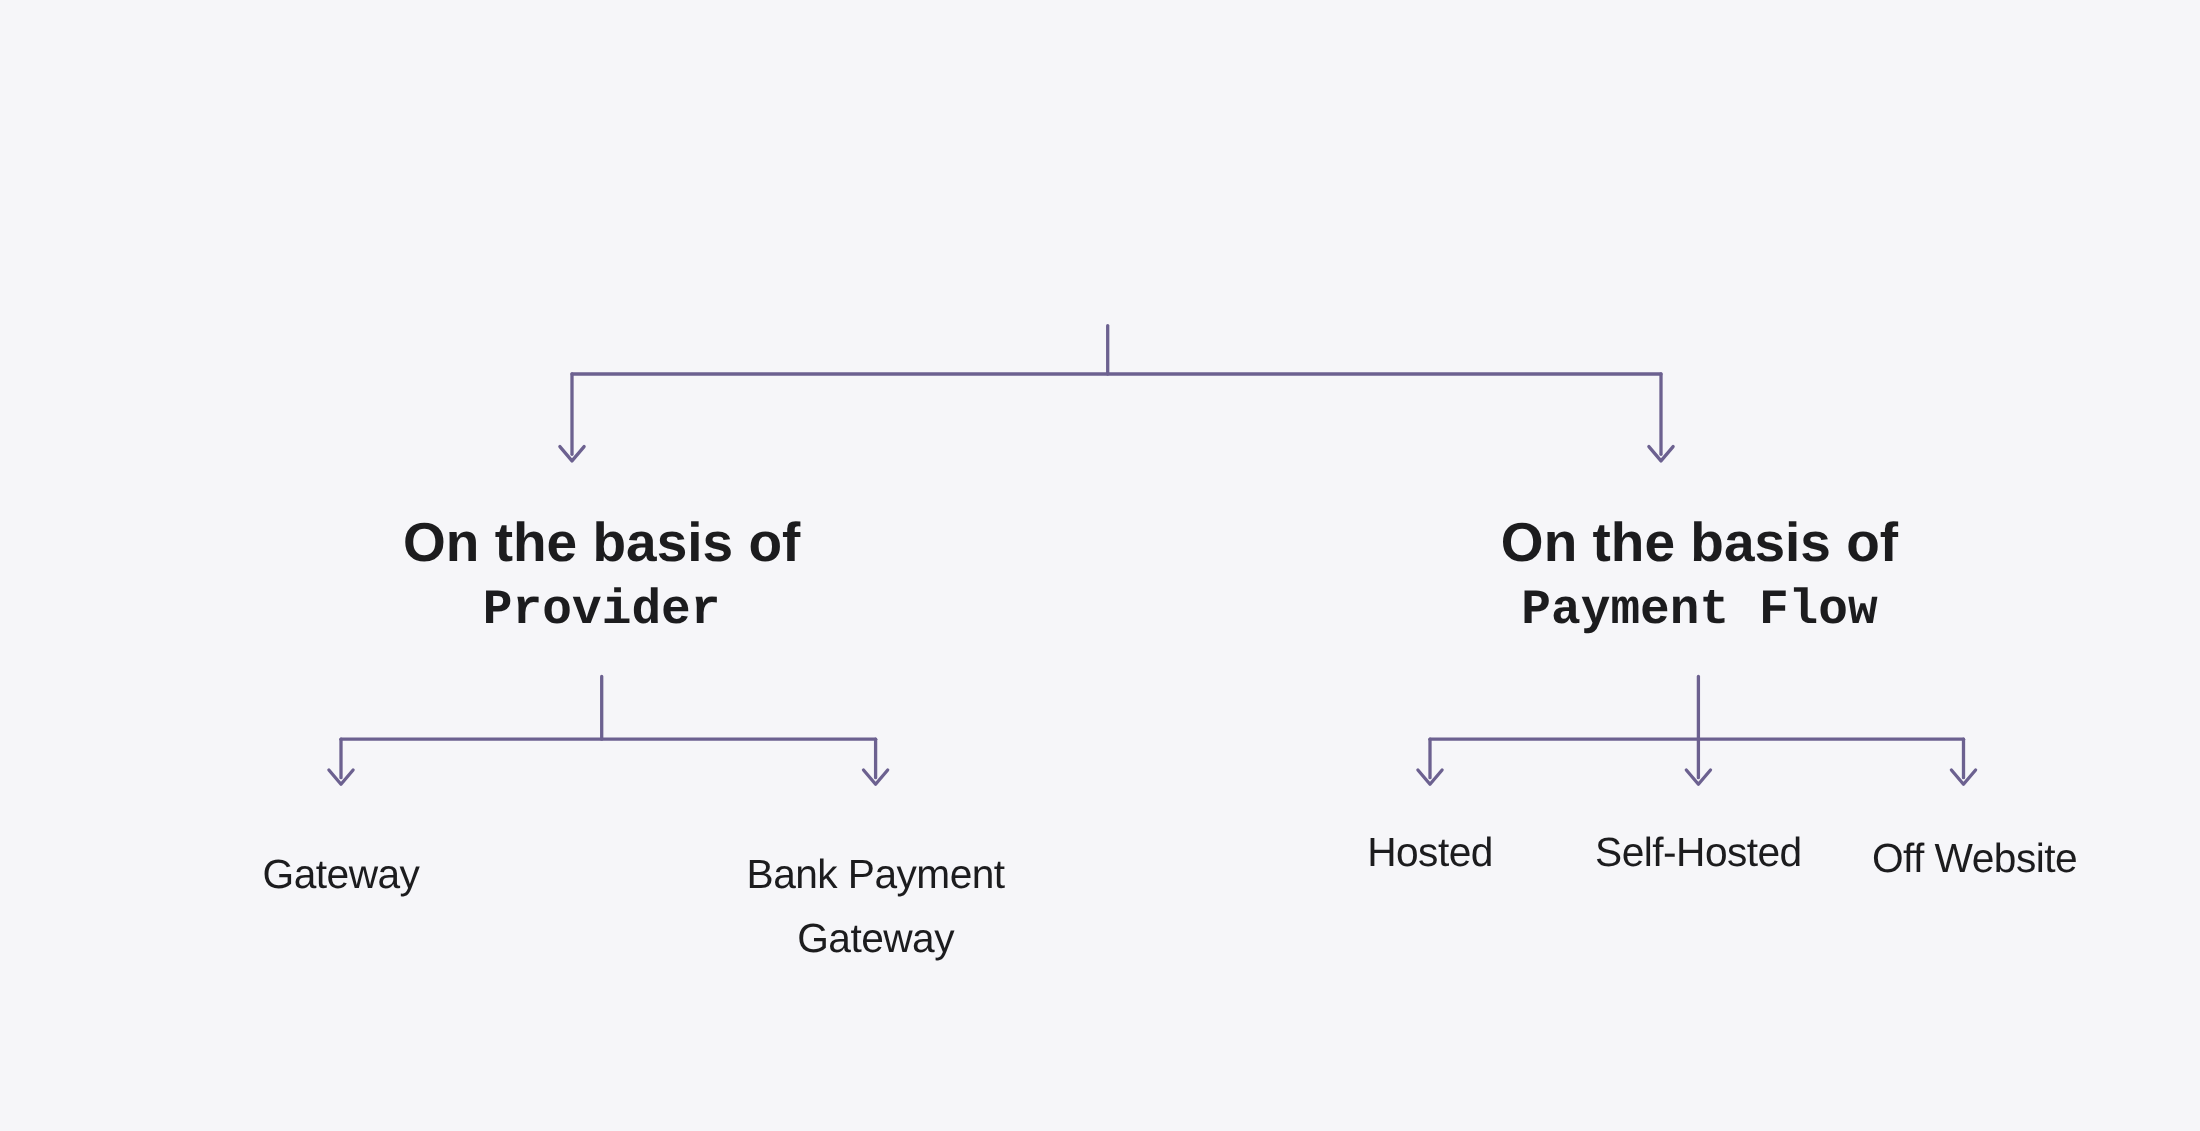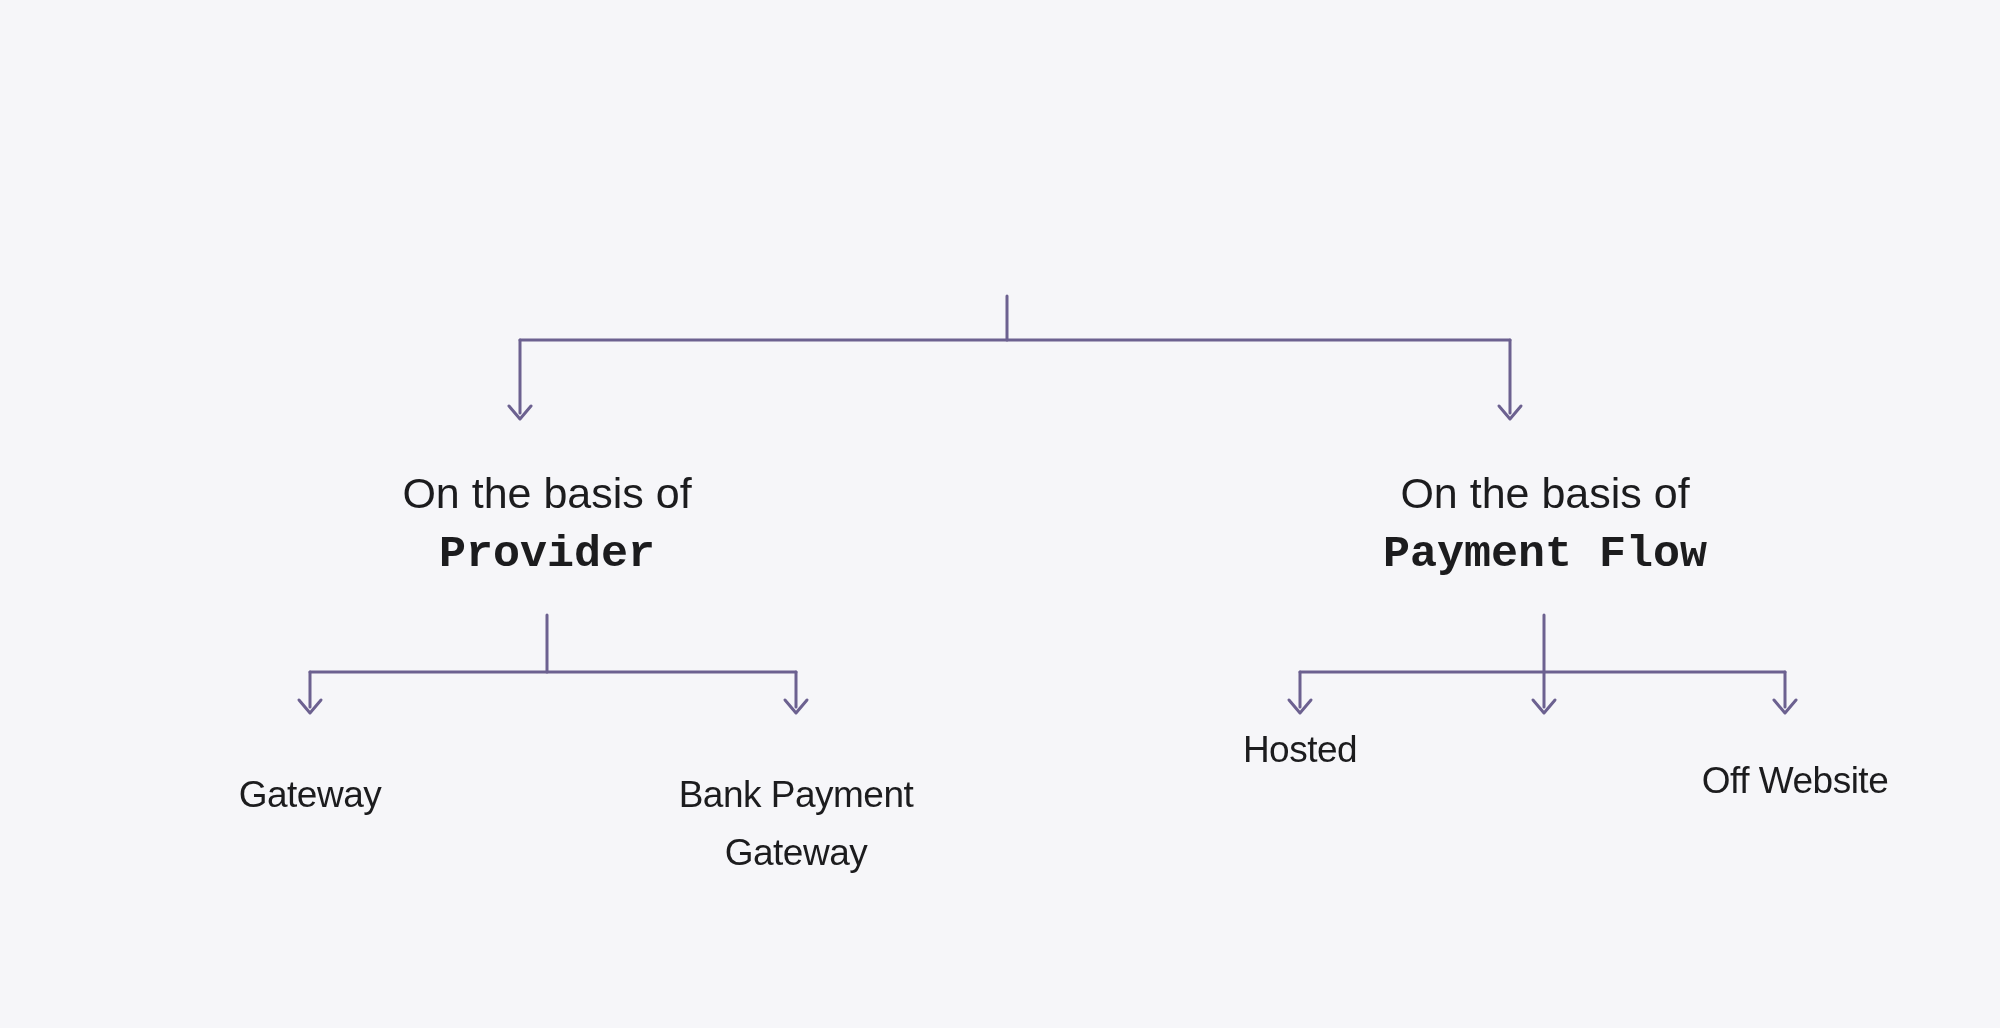--- a/index.html
+++ b/index.html
@@ -25,33 +25,33 @@
     display:flex;align-items:center;justify-content:center;
   }
   .title-box .title-text{
     color:var(--c-title-text);
     font-size:63px;font-weight:700;letter-spacing:0.5px;white-space:nowrap;
   }
 
   .branch-label{
     position:absolute;width:420px;text-align:center;color:var(--c-text);
   }
-  .branch-label .prefix{font-size:43px;font-weight:400;line-height:62px;}
+  .branch-label .prefix{font-size:50px;font-weight:700;line-height:62px;}
   .branch-label .name{font-size:45px;font-weight:700;line-height:62px;font-family:Liberation Mono, monospace;}
   .branch-label-left{left:337px;top:462px;}
   .branch-label-right{left:1335px;top:462px;}
 
   .leaf{
     position:absolute;text-align:center;color:var(--c-text);
     font-size:37px;font-weight:400;line-height:58px;letter-spacing:-0.5px;
   }
   .leaf .line{white-space:nowrap;}
   .leaf-third-party{left:110px;top:766px;width:400px;}
   .leaf-bank{left:596px;top:766px;width:400px;}
-  .leaf-hosted{left:1150px;top:728px;width:300px;line-height:44px;}
+  .leaf-hosted{left:1150px;top:753px;width:300px;line-height:44px;}
   .leaf-self-hosted{left:1394px;top:753px;width:300px;line-height:44px;}
   .leaf-off-website{left:1645px;top:733px;width:300px;line-height:44px;margin-top:26px;}
 </style>
 </head>
 <body>
 
 <div class="canvas">
 
   <svg class="connector-layer" viewBox="0 0 2000 1028" xmlns="http://www.w3.org/2000/svg" aria-hidden="true">
 
@@ -93,17 +93,20 @@
     <div class="line">Gateway</div>
   </div>
   <div class="leaf leaf-bank">
     <div class="line">Bank Payment</div>
     <div class="line">Gateway</div>
   </div>
 
   <div class="leaf leaf-hosted">
     <div class="line">Hosted</div>
   </div>
+  <div class="leaf leaf-self-hosted">
+    <div class="line">Self-Hosted</div>
+  </div>
   <div class="leaf leaf-off-website">
     <div class="line">Off Website</div>
   </div>
 
 </div>
 
 </body></html>

